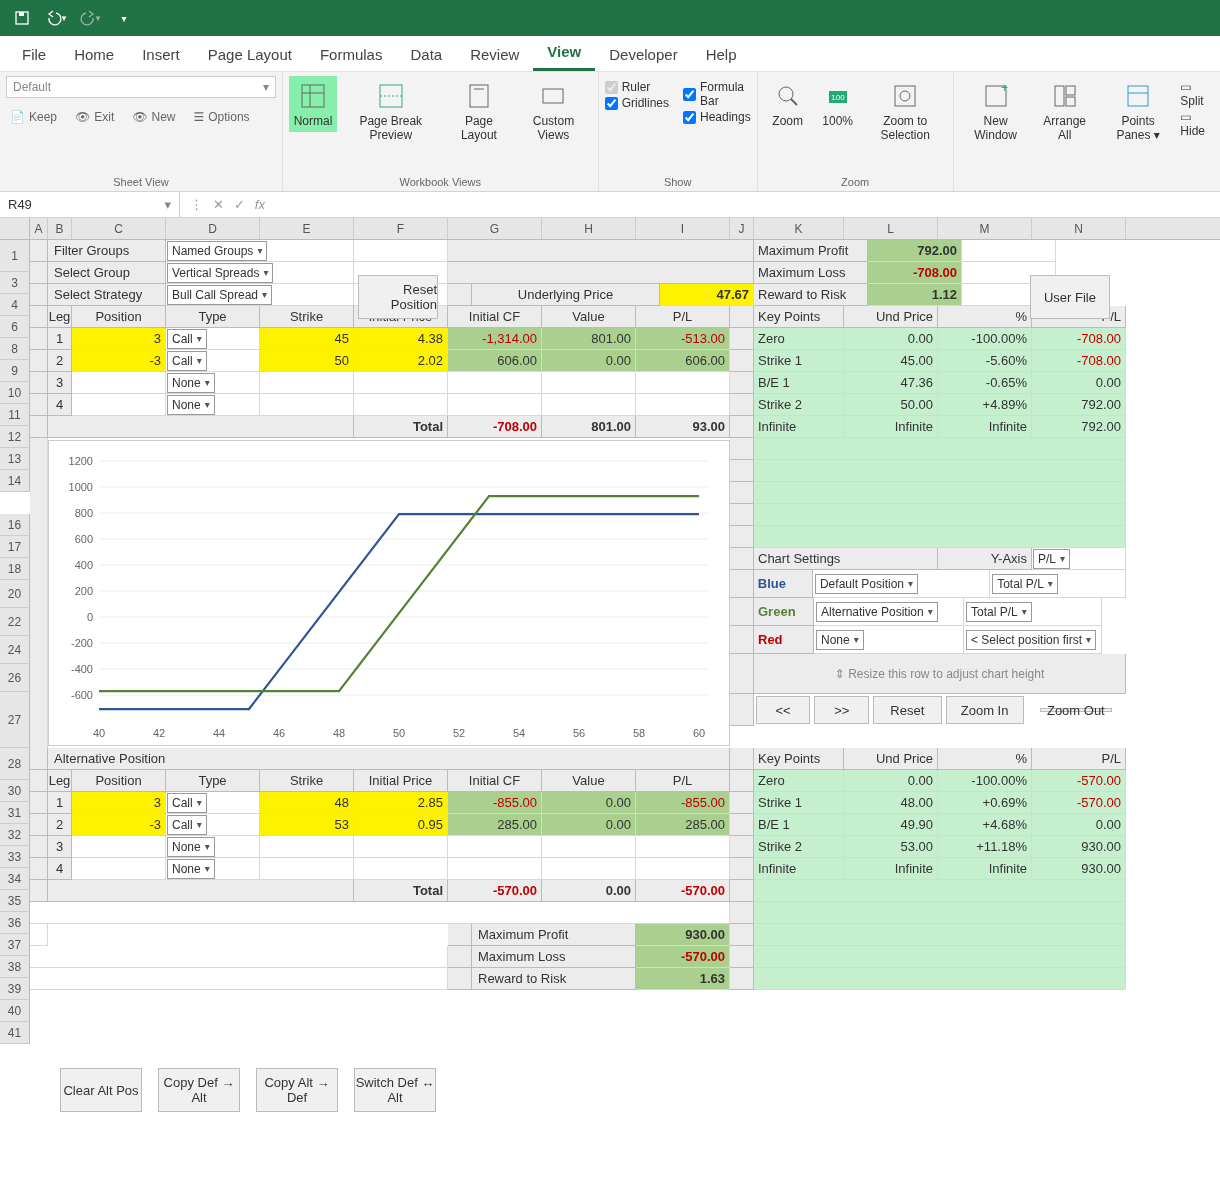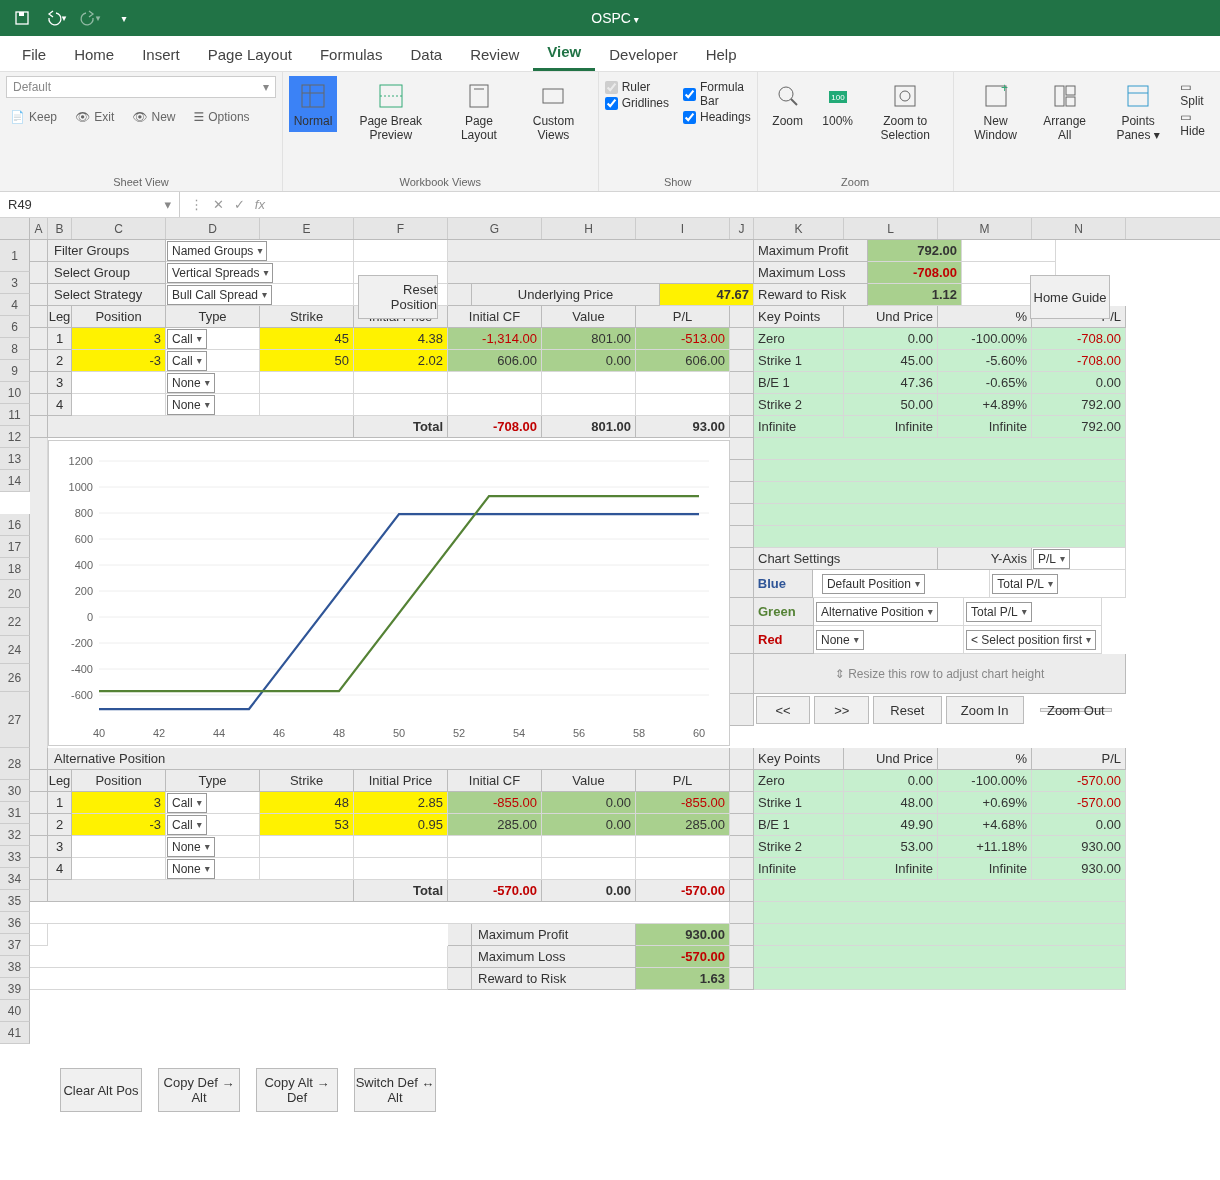--- a/index.html
+++ b/index.html
@@ -17,21 +17,21 @@
 .tab { padding: 8px 14px; font-size: 15px; color: #444; cursor: pointer; }
 .tab.active { color: #217346; font-weight: 600; border-bottom: 3px solid #217346; }
 
 
 .ribbon { height: 120px; background: #f3f3f3; display: flex; border-bottom: 1px solid #d4d4d4; }
 .group { display: flex; flex-direction: column; border-right: 1px solid #e1e1e1; padding: 4px 6px 0 6px; position: relative; }
 .group-label { text-align: center; font-size: 11px; color: #666; padding: 3px 0; }
 .group-body { flex: 1; display: flex; align-items: flex-start; gap: 2px; }
 .rbtn { display: flex; flex-direction: column; align-items: center; justify-content: flex-start; padding: 4px 6px; font-size: 12px; text-align: center; cursor: pointer; min-width: 48px; }
 .rbtn .ricon { width: 32px; height: 32px; display:flex; align-items:center; justify-content:center; margin-bottom: 2px; }
-.rbtn.active { background: #3b82f6; }
+.rbtn.active { background: #86efac; }
 .vstack { display: flex; flex-direction: column; gap: 2px; font-size: 12px; padding-top: 4px; }
 .vstack label { display: flex; align-items: center; gap: 4px; }
 .smallbtn { font-size: 12px; color: #666; display: inline-flex; align-items: center; gap: 4px; padding: 2px 4px; }
 .sheetview-top { display:flex; flex-direction:column; gap:4px; width: 270px; }
 .sheetview-top .sel { display:flex; align-items:center; border:1px solid #ccc; background:#fff; height:22px; padding:0 6px; font-size:12px; color:#888; justify-content:space-between; }
 .sheetview-btns { display:flex; gap:10px; padding-top:6px; }
 
 
 .fbar { height: 26px; display: flex; align-items: stretch; border-bottom: 1px solid #d4d4d4; background: #fff; }
 .namebox { width: 180px; border-right: 1px solid #ccc; display: flex; align-items: center; padding: 0 8px; font-size: 13px; justify-content: space-between; }
@@ -99,21 +99,20 @@
       </div>
     <div class="qat-btn" style="opacity:.5">
         <svg width="16" height="16" viewBox="0 0 16 16">
           <path d="M6 3 A6 6 0 1 0 13 8" fill="none" stroke="#fff" stroke-width="1.3"></path>
           <path d="M9 1 L13 4 L9 7" fill="none" stroke="#fff" stroke-width="1.3"></path>
         </svg>
         <span style="font-size:9px">▾</span>
       </div>
     <div class="qat-btn" style="font-size:10px">▾</div>
   </div>
-  <div class="doc"><span>OSPC</span></div>
   <div style="width:120px"></div>
 </div>
 
 <div class="tabs">
   <div class="tab">File</div>
   <div class="tab">Home</div>
   <div class="tab">Insert</div>
   <div class="tab">Page Layout</div>
   <div class="tab">Formulas</div>
   <div class="tab">Data</div>
@@ -563,21 +562,21 @@
           <div class="cell hdr" style="width:24px"></div>
           <div class="cell hdr" style="width:184px;padding-left:4px">Chart Settings</div>
           <div class="cell hdr right" style="width:94px">Y-Axis</div>
           <div class="cell" style="width:94px;padding:1px">
               <div class="dd">P/L</div>
             </div>
         </div>
         <div class="row" style="height:28px">
           <div class="cell hdr" style="width:24px"></div>
           <div class="cell hdr blue-t bold" style="width:60px;padding-left:4px">Blue</div>
-          <div class="cell" style="width:180px;padding:9px">
+          <div class="cell" style="width:180px;padding:2px">
               <div class="dd">Default Position</div>
             </div>
           <div class="cell" style="width:138px;padding:2px">
               <div class="dd">Total P/L</div>
             </div>
         </div>
         <div class="row" style="height:28px">
           <div class="cell hdr" style="width:24px"></div>
           <div class="cell hdr green-t bold" style="width:60px;padding-left:4px">Green</div>
           <div class="cell" style="width:150px;padding:2px">
@@ -757,21 +756,21 @@
       <div class="cell hdr" style="width:24px"></div>
         <div class="cell kpgreen" style="width:372px"></div>
     </div>
 
   </div>
 
   <div style="position:absolute;left:358px;top:57px;width:80px;height:44px" class="btn3d">
       <span style="text-align:right">Reset Position</span>
     </div>
   <div style="position:absolute;left:1030px;top:57px;width:80px;height:44px" class="btn3d">
-      <span style="text-align:center">Home Guide</span>
+      <span style="text-align:center">User File</span>
     </div>
 
   <div style="position:absolute;left:60px;top:850px;display:flex;gap:16px">
     <div class="btn3d" style="width:82px;height:44px;text-align:center">Clear Alt Pos</div>
     <div class="btn3d" style="width:82px;height:44px;text-align:center">Copy Def → Alt</div>
     <div class="btn3d" style="width:82px;height:44px;text-align:center">Copy Alt → Def</div>
     <div class="btn3d" style="width:82px;height:44px;text-align:center">Switch Def ↔ Alt</div>
   </div>
 
 </div>

